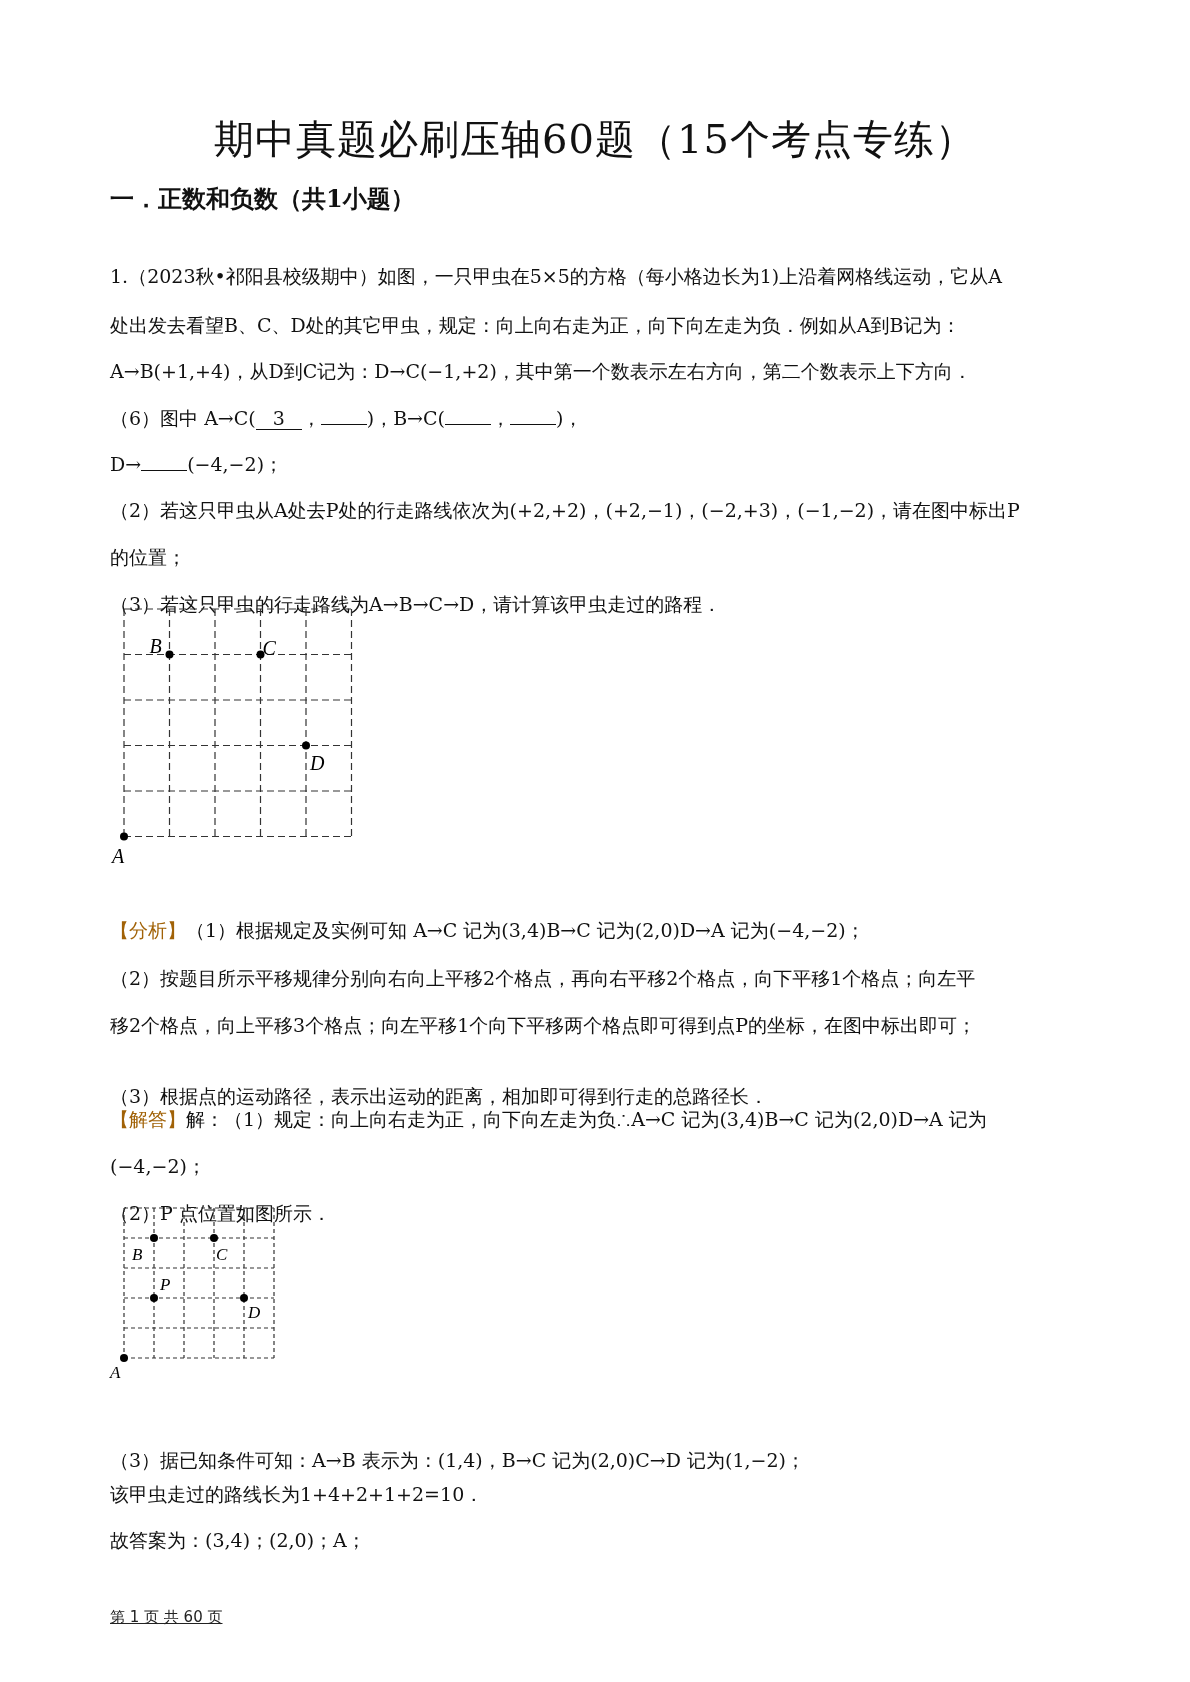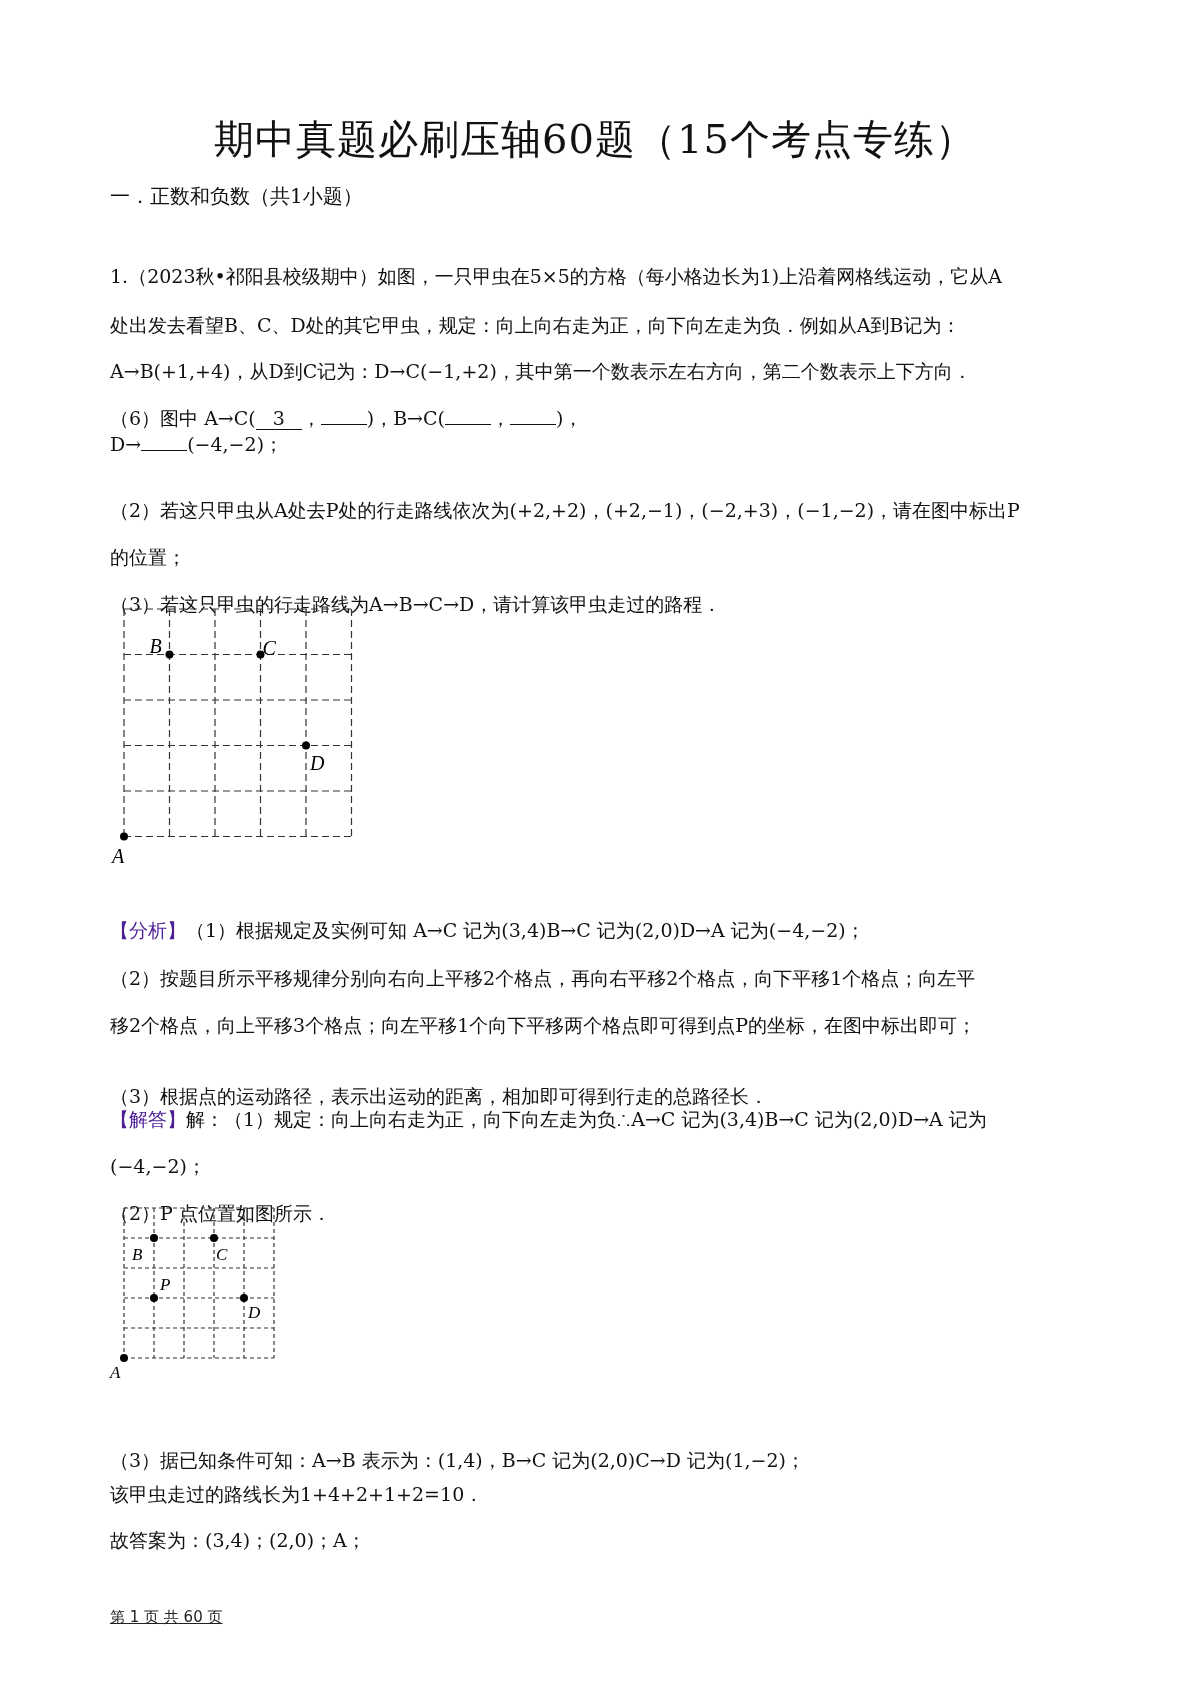--- a/index.html
+++ b/index.html
@@ -1,41 +1,41 @@
 <!DOCTYPE html>
 <html><head>
 <meta charset="utf-8">
 <style>
   html, body { margin:0; padding:0; background:#ffffff; }
   body { width:1190px; height:1682px; position:relative; overflow:hidden;
          font-family:"DejaVu Serif","Liberation Serif",serif; color:#111; }
   .title { position:absolute; top:112px; left:0; width:1190px; text-align:center;
            font-size:40px; letter-spacing:1px; }
-  .sec { position:absolute; left:110px; top:183px; font-size:20px; font-weight:normal; }
+  .sec { position:absolute; left:110px; top:183px; font-size:24px; font-weight:bold; }
   .line { position:absolute; left:110px; font-size:19px; white-space:nowrap;margin-top:36px; }
-  .tag { color:#4c1d95; }
+  .tag { color:#a16207; }
   .blank { display:inline-block; border-bottom:1px solid #111; text-align:center; min-width:46px; }
   .footer { position:absolute; left:110px; top:1608px; font-size:15px;
             font-family:"DejaVu Sans",sans-serif; color:#222;text-decoration:underline; }
   svg text { font-family:"Liberation Serif",serif; font-style:italic; }
 </style>
 </head>
 <body>
 
 <div class="title">期中真题必刷压轴60题（15个考点专练）</div>
 <div class="sec">一．正数和负数（共1小题）</div>
 
 <div class="line" style="top:228px">1.（2023秋•祁阳县校级期中）如图，一只甲虫在5×5的方格（每小格边长为1)上沿着网格线运动，它从A</div>
 <div class="line" style="top:277px">处出发去看望B、C、D处的其它甲虫，规定：向上向右走为正，向下向左走为负．例如从A到B记为：</div>
 <div class="line" style="top:323px">A→B(+1,+4)，从D到C记为：D→C(−1,+2)，其中第一个数表示左右方向，第二个数表示上下方向．</div>
 
 <div class="line" style="top:370px">
   <span>（6）图中 A→C(</span><span class="blank">3</span><span>，</span><span class="blank"></span><span>)，B→C(</span><span class="blank"></span><span>，</span><span class="blank"></span><span>)，</span>
 </div>
-<div class="line" style="top:396px">
+<div class="line" style="top:416px">
   <span>D→</span><span class="blank"></span><span>(−4,−2)；</span>
 </div>
 <div class="line" style="top:462px">（2）若这只甲虫从A处去P处的行走路线依次为(+2,+2)，(+2,−1)，(−2,+3)，(−1,−2)，请在图中标出P</div>
 <div class="line" style="top:509px">的位置；</div>
 <div class="line" style="top:556px">（3）若这只甲虫的行走路线为A→B→C→D，请计算该甲虫走过的路程．</div>
 
 <svg id="fig1" style="position:absolute;left:110px;top:600px" width="260" height="270">
     <line x1="14" x2="241.5" y1="9" y2="9" stroke="#333" stroke-width="1.2" stroke-dasharray="7,4"></line>
     <line y1="9" y2="236.5" x1="14" x2="14" stroke="#333" stroke-width="1.2" stroke-dasharray="7,4"></line>
     <line x1="14" x2="241.5" y1="54.5" y2="54.5" stroke="#333" stroke-width="1.2" stroke-dasharray="7,4"></line>

